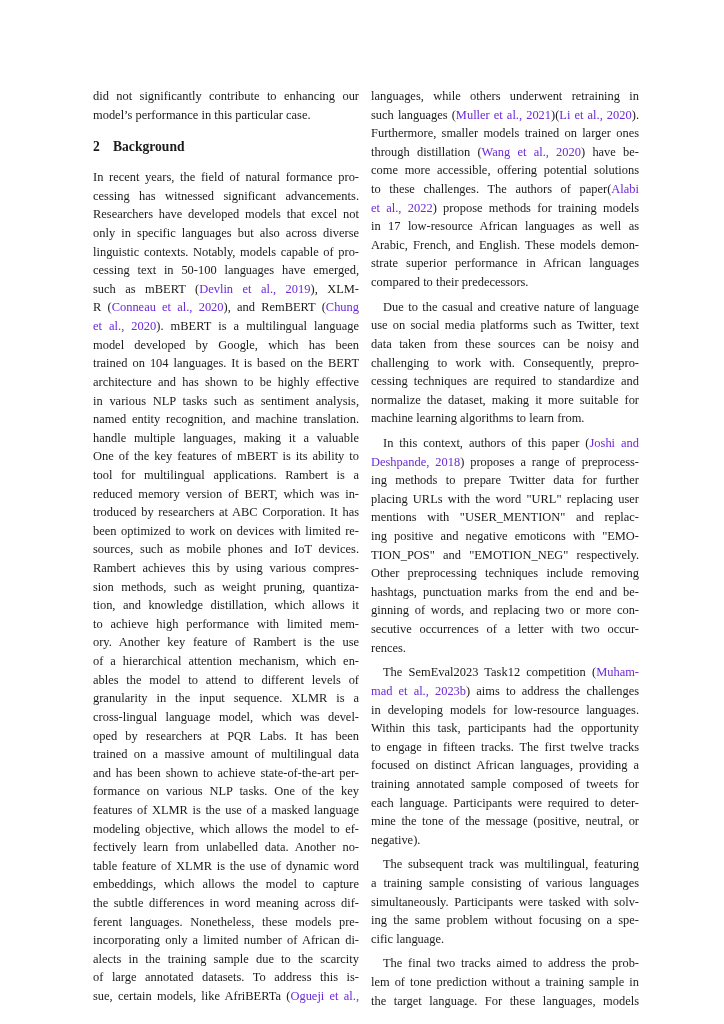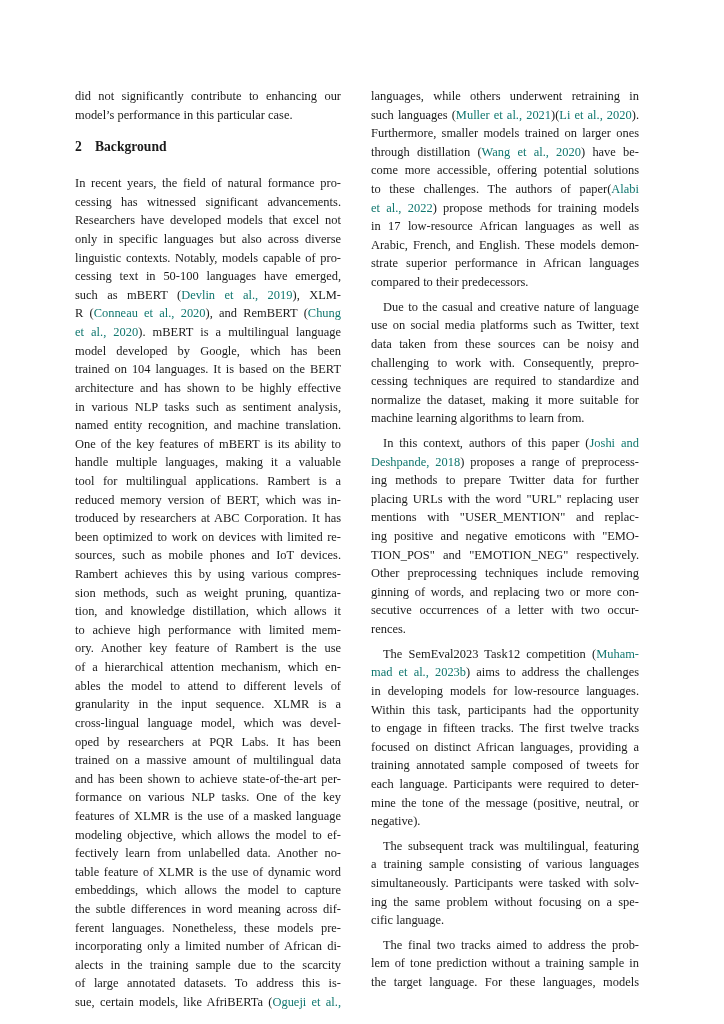--- a/index.html
+++ b/index.html
@@ -1,29 +1,29 @@
 <!DOCTYPE html>
 <html><head>
 <meta charset="utf-8">
 <style>
   html, body { margin: 0; padding: 0; background: #ffffff; }
   body { width: 724px; height: 1024px; position: relative; overflow: hidden;
          font-family: "Liberation Serif", "DejaVu Serif", serif; color: #1a1a1a; }
   .col { position: absolute; top: 87px; font-size: 12.45px; }
-  #col-left { left: 75px; width: 266px; }
+  #col-left { left: 93px; width: 266px; }
   #col-right { left: 371px; width: 268px; }
   .ln { display: block; height: 18.62px; line-height: 18.62px; white-space: nowrap;
         text-align: justify; text-align-last: justify; }
   .ln.last { text-align-last: left; }
   .ln.indent { padding-left: 12px; }
   .gap { display: block; height: 6px; }
   .heading { display: block; font-weight: bold; font-size: 13.6px; height: 20px; line-height: 20px;
-             margin-top: 13px; margin-bottom: 17px; }
+             margin-top: 13px; margin-bottom: 11px; }
   .heading .num { display: inline-block; width: 20px; }
-  .cite { color: #0f766e; cursor: pointer; }
+  .cite { color: #6d28d9; cursor: pointer; }
 </style>
 </head>
 <body>
 
 <div id="col-left" class="col">
     <span class="ln"><span>did not significantly contribute to enhancing our</span></span>
     <span class="ln last"><span>model’s performance in this particular case.</span></span>
     <div class="heading"><span class="num">2</span><span>Background</span></div>
     <span class="ln"><span>In recent years, the field of natural formance pro-</span></span>
     <span class="ln"><span>cessing has witnessed significant advancements.</span></span>
@@ -32,22 +32,22 @@
     <span class="ln"><span>linguistic contexts. Notably, models capable of pro-</span></span>
     <span class="ln"><span>cessing text in 50-100 languages have emerged,</span></span>
     <span class="ln"><span>such as mBERT (</span><span class="cite">Devlin et al., 2019</span><span>), XLM-</span></span>
     <span class="ln"><span>R (</span><span class="cite">Conneau et al., 2020</span><span>), and RemBERT (</span><span class="cite">Chung</span></span>
     <span class="ln"><span class="cite">et al., 2020</span><span>). mBERT is a multilingual language</span></span>
     <span class="ln"><span>model developed by Google, which has been</span></span>
     <span class="ln"><span>trained on 104 languages. It is based on the BERT</span></span>
     <span class="ln"><span>architecture and has shown to be highly effective</span></span>
     <span class="ln"><span>in various NLP tasks such as sentiment analysis,</span></span>
     <span class="ln"><span>named entity recognition, and machine translation.</span></span>
+    <span class="ln"><span>handle multiple languages, making it a valuable</span></span>
     <span class="ln"><span>One of the key features of mBERT is its ability to</span></span>
-    <span class="ln"><span>handle multiple languages, making it a valuable</span></span>
     <span class="ln"><span>tool for multilingual applications. Rambert is a</span></span>
     <span class="ln"><span>reduced memory version of BERT, which was in-</span></span>
     <span class="ln"><span>troduced by researchers at ABC Corporation. It has</span></span>
     <span class="ln"><span>been optimized to work on devices with limited re-</span></span>
     <span class="ln"><span>sources, such as mobile phones and IoT devices.</span></span>
     <span class="ln"><span>Rambert achieves this by using various compres-</span></span>
     <span class="ln"><span>sion methods, such as weight pruning, quantiza-</span></span>
     <span class="ln"><span>tion, and knowledge distillation, which allows it</span></span>
     <span class="ln"><span>to achieve high performance with limited mem-</span></span>
     <span class="ln"><span>ory. Another key feature of Rambert is the use</span></span>
@@ -93,20 +93,21 @@
     <span class="ln last"><span>machine learning algorithms to learn from.</span></span>
     <span class="gap"></span>
     <span class="ln indent"><span>In this context, authors of this paper (</span><span class="cite">Joshi and</span></span>
     <span class="ln"><span class="cite">Deshpande, 2018</span><span>) proposes a range of preprocess-</span></span>
     <span class="ln"><span>ing methods to prepare Twitter data for further</span></span>
     <span class="ln"><span>placing URLs with the word "URL" replacing user</span></span>
     <span class="ln"><span>mentions with "USER_MENTION" and replac-</span></span>
     <span class="ln"><span>ing positive and negative emoticons with "EMO-</span></span>
     <span class="ln"><span>TION_POS" and "EMOTION_NEG" respectively.</span></span>
     <span class="ln"><span>Other preprocessing techniques include removing</span></span>
+    <span class="ln"><span>hashtags, punctuation marks from the end and be-</span></span>
     <span class="ln"><span>ginning of words, and replacing two or more con-</span></span>
     <span class="ln"><span>secutive occurrences of a letter with two occur-</span></span>
     <span class="ln last"><span>rences.</span></span>
     <span class="gap"></span>
     <span class="ln indent"><span>The SemEval2023 Task12 competition (</span><span class="cite">Muham-</span></span>
     <span class="ln"><span class="cite">mad et al., 2023b</span><span>) aims to address the challenges</span></span>
     <span class="ln"><span>in developing models for low-resource languages.</span></span>
     <span class="ln"><span>Within this task, participants had the opportunity</span></span>
     <span class="ln"><span>to engage in fifteen tracks. The first twelve tracks</span></span>
     <span class="ln"><span>focused on distinct African languages, providing a</span></span>

